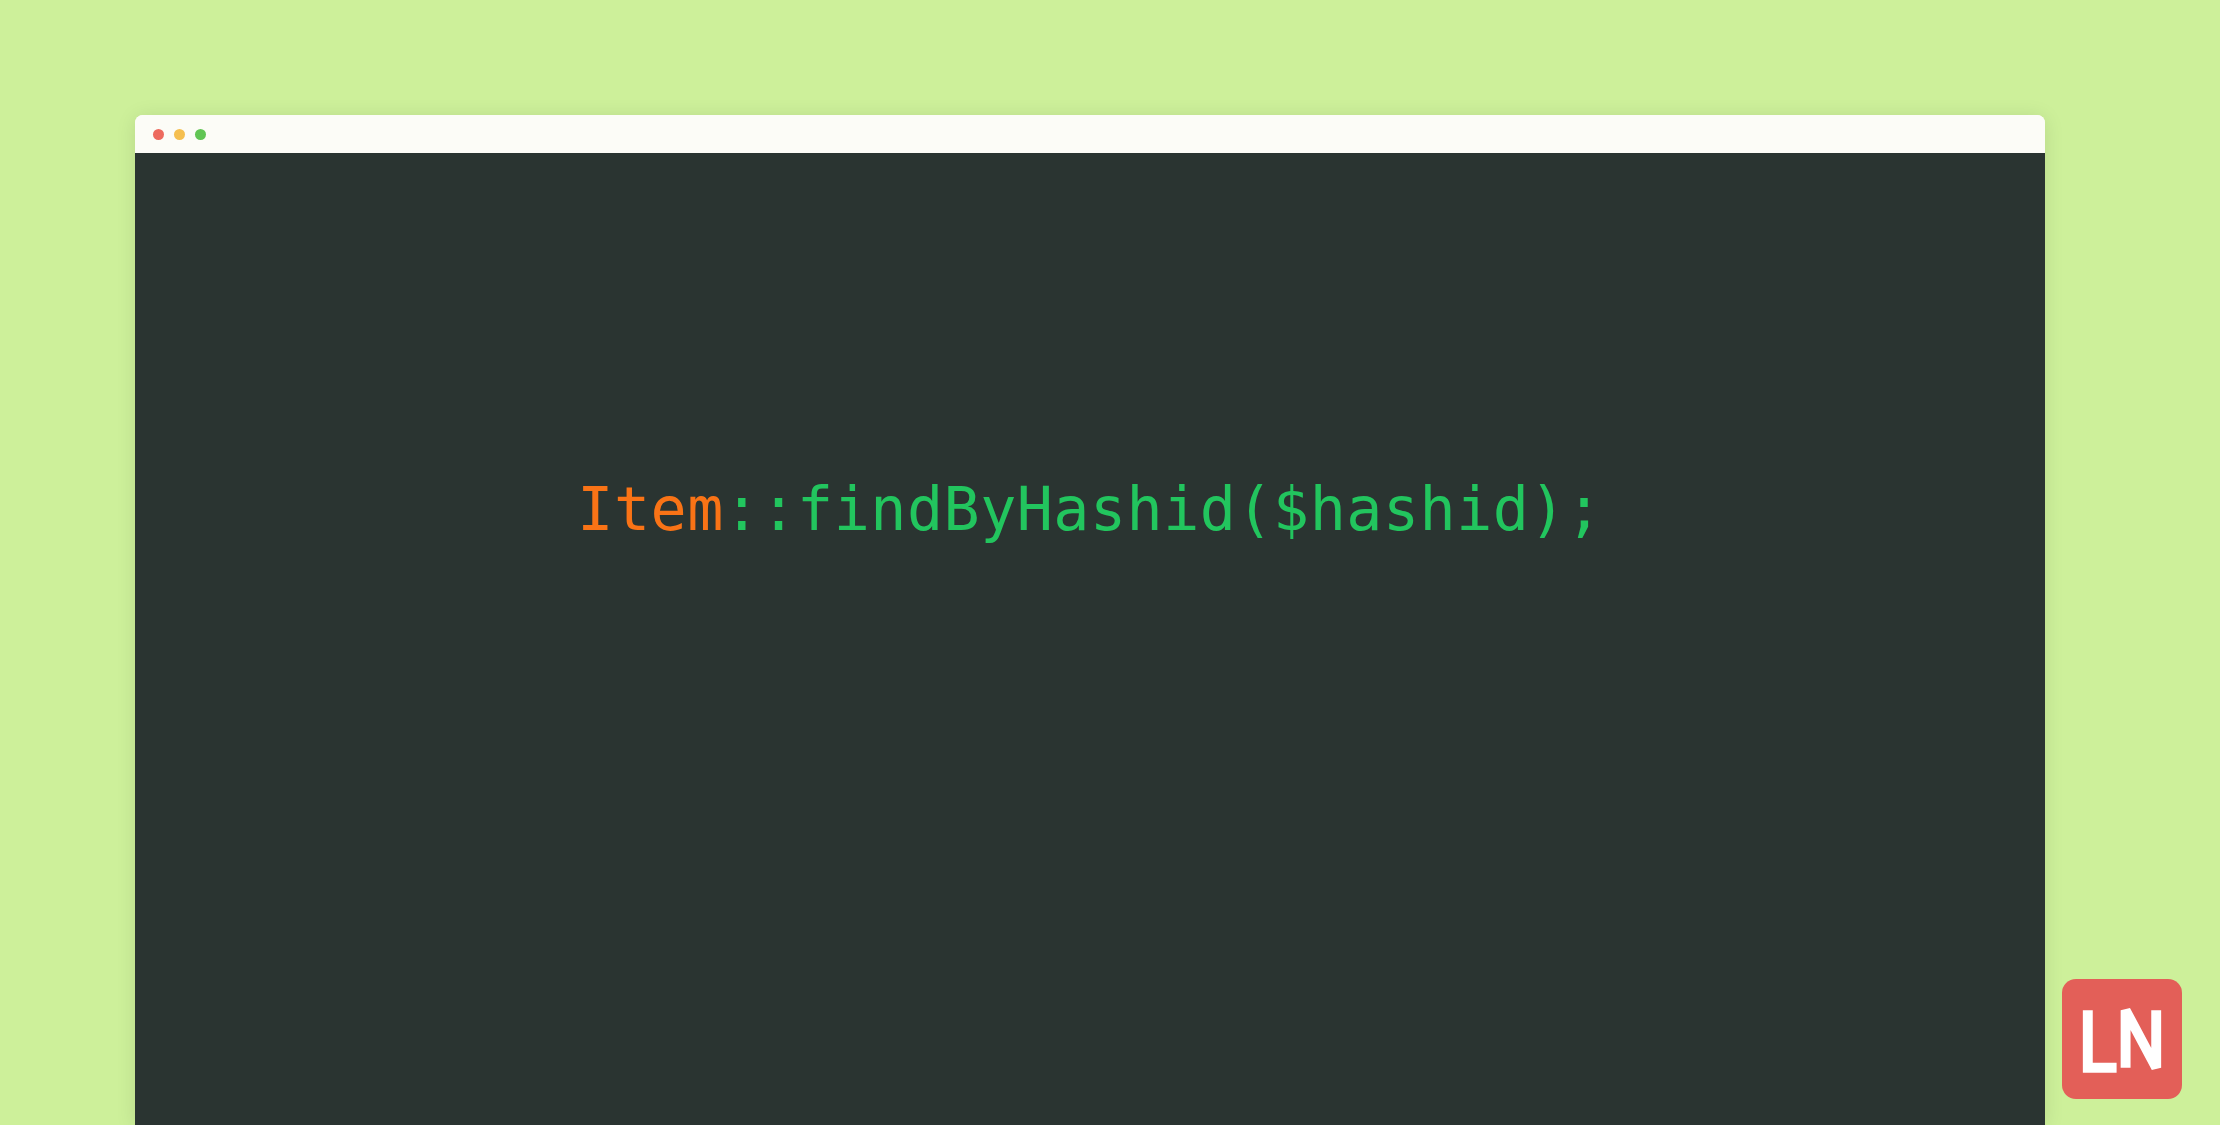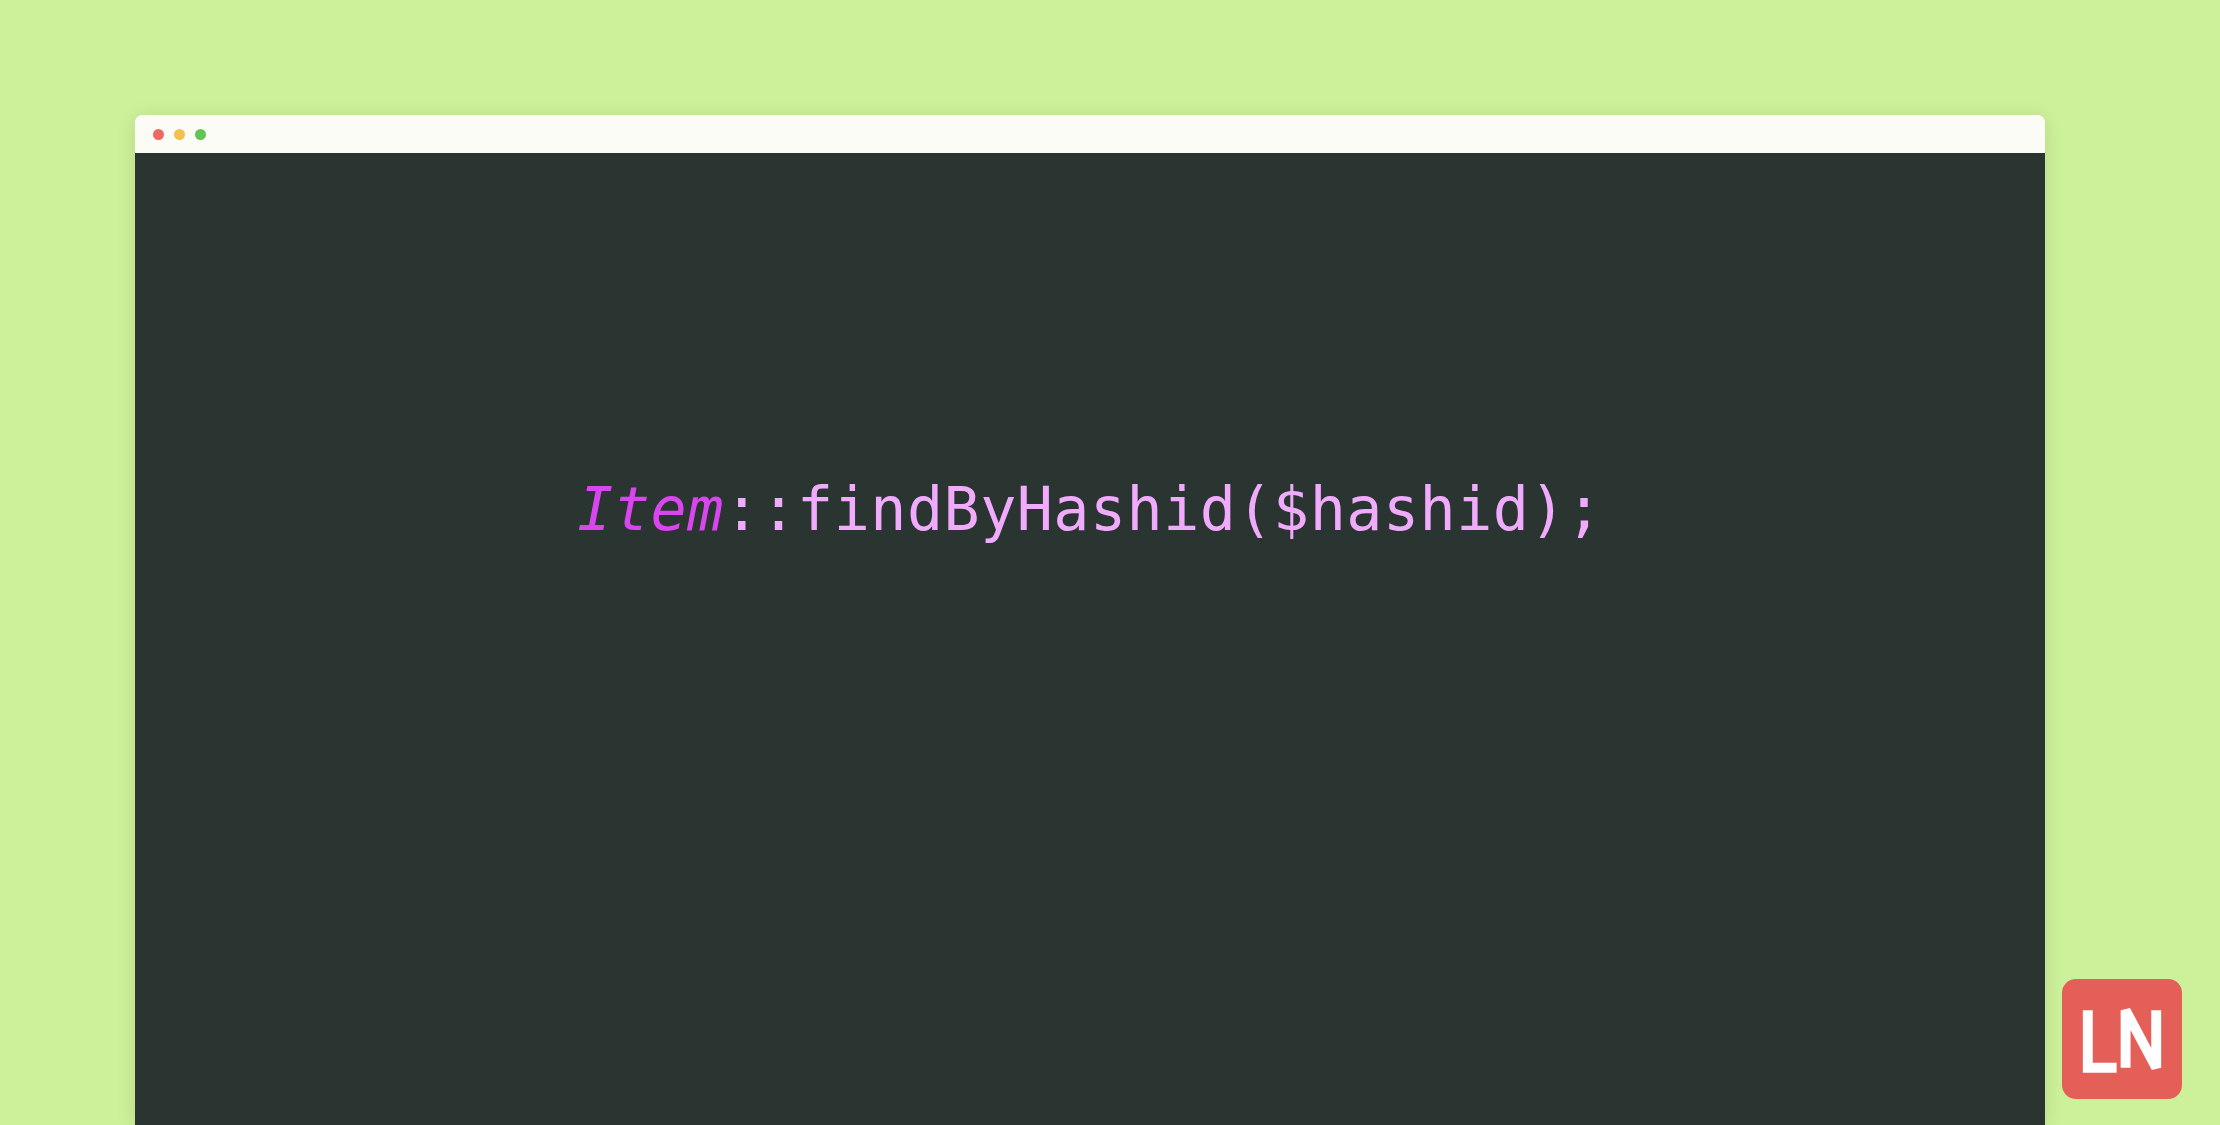--- a/index.html
+++ b/index.html
@@ -49,25 +49,24 @@
       justify-content: center;
       padding-bottom: 260px;
     }
     .code-line {
       font-family: "SF Mono", "Menlo", "Consolas", ui-monospace, monospace;
       font-size: 60px;
       white-space: nowrap;
       letter-spacing: 0.5px;
     }
     .code-class {
-      color: #d946ef;
-      font-style: italic;
+      color: #f97316;
     }
     .code-rest {
-      color: #f0abfc;
+      color: #22c55e;
     }
     .logo-badge {
       position: absolute;
       right: 38px;
       bottom: 26px;
       width: 120px;
       height: 120px;
       background: #e35f58;
       border-radius: 14px;
       display: flex;

